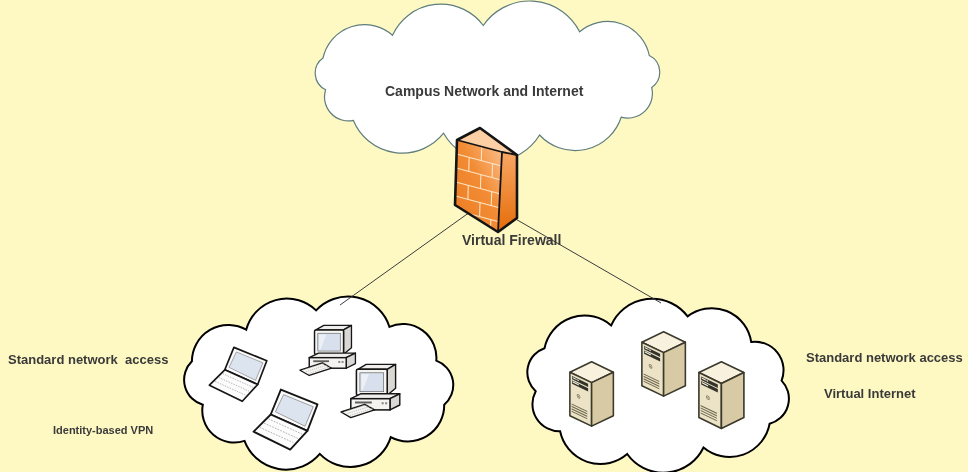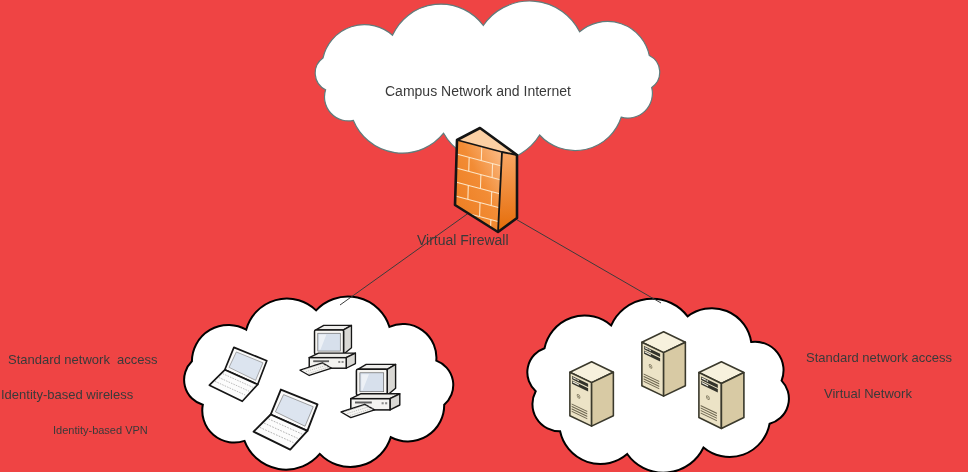--- a/index.html
+++ b/index.html
@@ -1,21 +1,21 @@
 <!DOCTYPE html>
 <html><head>
 <meta charset="utf-8">
 <style>
   html,body{margin:0;padding:0;background:#ffffff;}
-  #canvas{position:relative;width:968px;height:472px;background:#ef4444;overflow:hidden;
-          font-family:"Liberation Sans", sans-serif;}
+  #canvas{position:relative;width:968px;height:472px;background:#fef9c3;overflow:hidden;
+          font-family:"Liberation Sans", sans-serif;font-weight:bold;}
   #scene{position:absolute;left:0;top:0;}
   .lbl{position:absolute;color:#3a3a3a;white-space:pre;line-height:1.1;}
   .lbl-campus{left:385px;top:84px;font-size:14px;}
-  .lbl-firewall{left:417px;top:233px;font-size:14px;}
+  .lbl-firewall{left:462px;top:233px;font-size:14px;}
   .lbl-l0{left:8px;top:353px;font-size:13px;}
   .lbl-l1{left:1px;top:388px;font-size:13px;}
   .lbl-l2{left:53px;top:424px;font-size:11px;}
   .lbl-r0{left:806px;top:351px;font-size:13px;}
   .lbl-r1{left:824px;top:387px;font-size:13px;}
 </style>
 </head>
 <body>
 
 <div id="canvas">
@@ -116,17 +116,16 @@
     <use href="#desktop" transform="translate(341,363) scale(0.70)"></use>
 
     <use href="#server" transform="translate(569,360) scale(0.87)"></use>
     <use href="#server" transform="translate(641,330) scale(0.87)"></use>
     <use href="#server" transform="translate(698,360) scale(0.90)"></use>
   </svg>
 
   <div class="lbl lbl-campus">Campus Network and Internet</div>
   <div class="lbl lbl-firewall">Virtual Firewall</div>
   <div class="lbl lbl-l0">Standard network  access</div>
-  <div class="lbl lbl-l1">Identity-based wireless</div>
   <div class="lbl lbl-l2">Identity-based VPN</div>
   <div class="lbl lbl-r0">Standard network access</div>
-  <div class="lbl lbl-r1">Virtual Network</div>
+  <div class="lbl lbl-r1">Virtual Internet</div>
 </div>
 
 </body></html>

